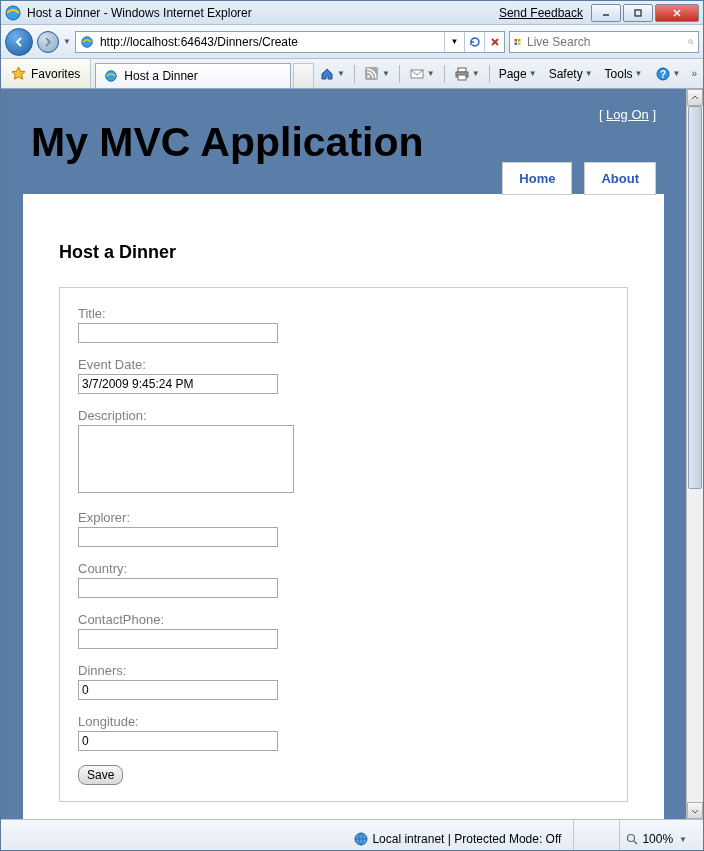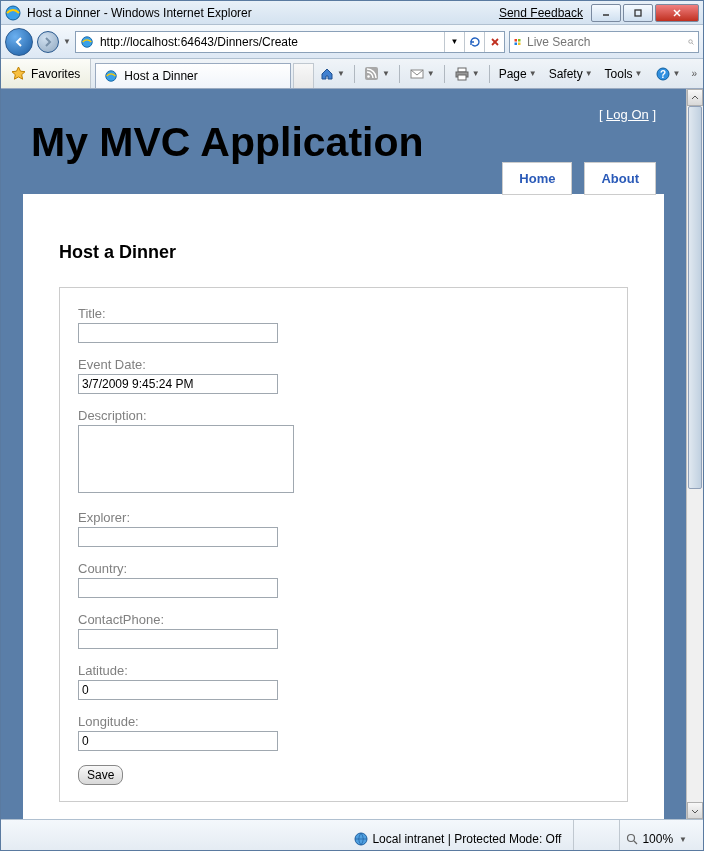--- a/index.html
+++ b/index.html
@@ -367,21 +367,21 @@
         </div>
         <div class="form-row">
           <label>Country:</label>
           <input type="text" value="" style="">
         </div>
         <div class="form-row">
           <label>ContactPhone:</label>
           <input type="text" value="" style="">
         </div>
         <div class="form-row">
-          <label>Latitude:</label>
+          <label>Dinners:</label>
           <input type="text" value="0" style="">
         </div>
         <div class="form-row">
           <label>Longitude:</label>
           <input type="text" value="0" style="">
         </div>
         <button class="save-btn">Save</button>
       </fieldset>
     </div>
   </div>

